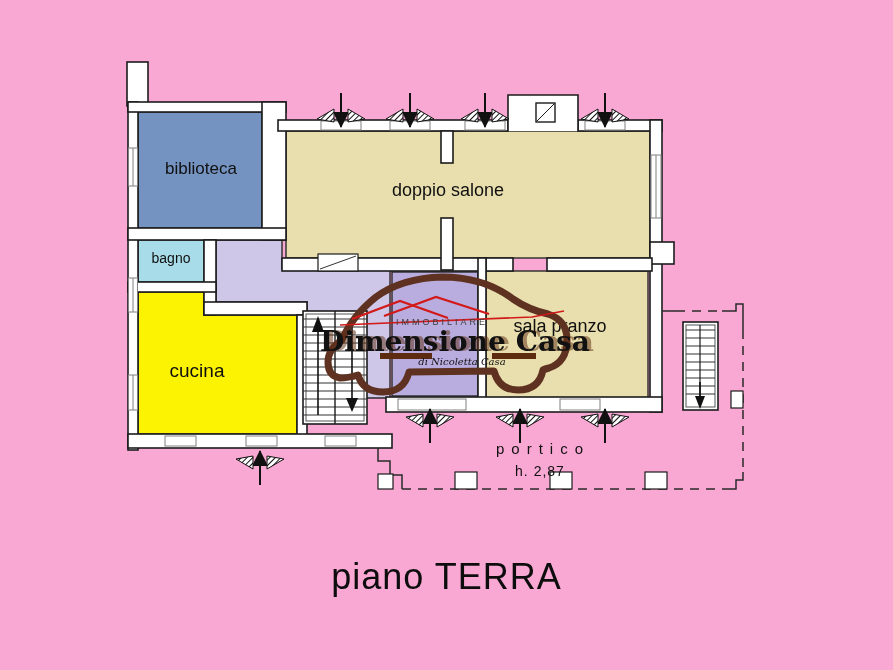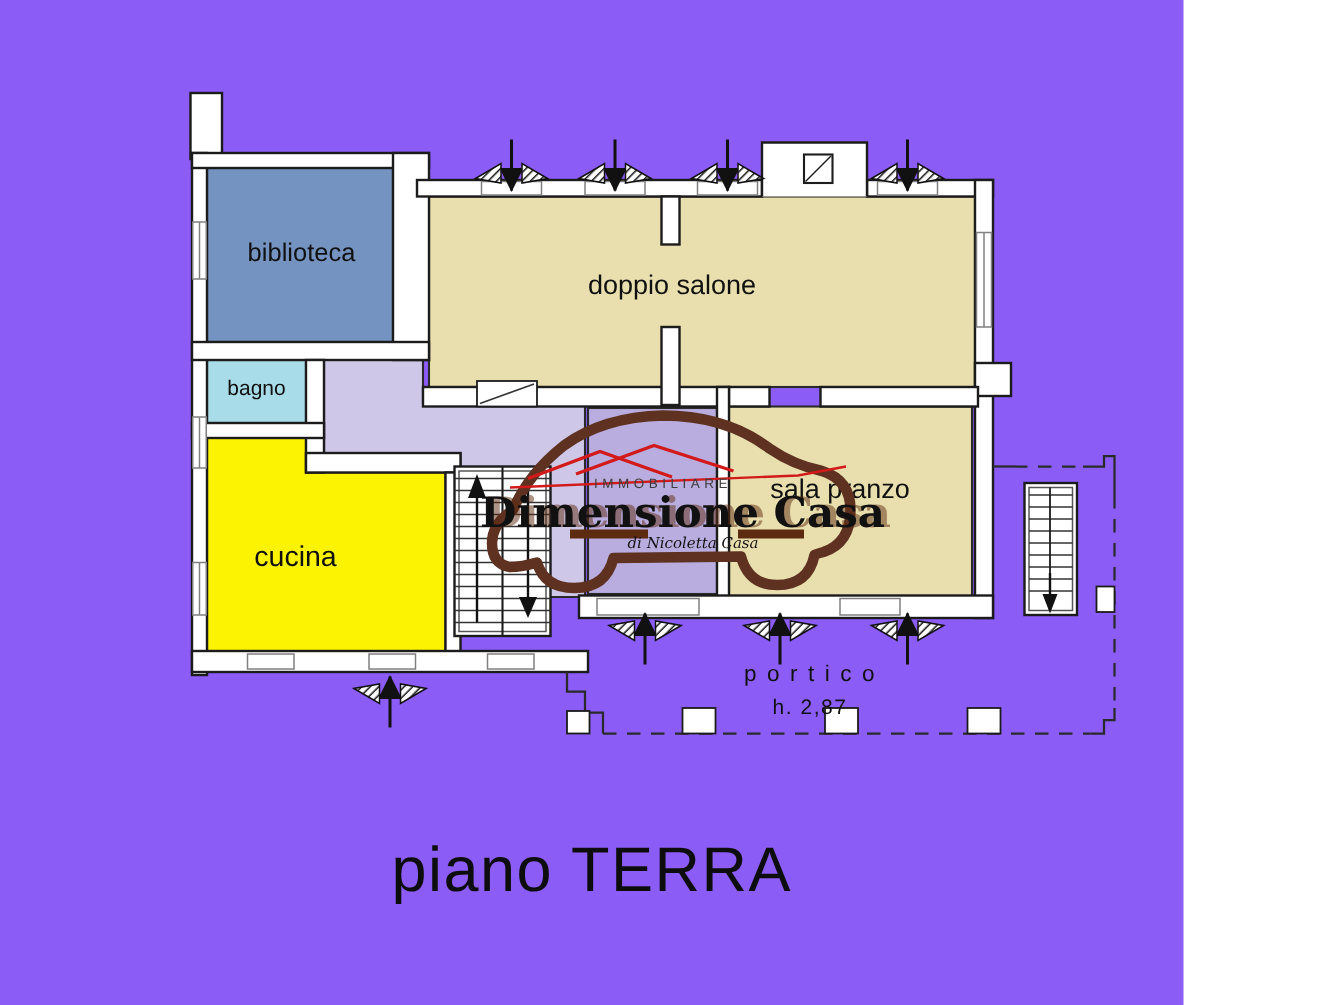--- a/index.html
+++ b/index.html
@@ -1,16 +1,16 @@
 <!DOCTYPE html>
 <html><head>
 <meta charset="utf-8">
 <style>
   html,body{margin:0;padding:0;background:#fff;}
-  .page{position:relative;width:789px;height:670px;background:#8b5cf6;overflow:hidden;
+  .page{position:relative;width:893px;height:670px;background:#f9a8d4;overflow:hidden;
         font-family:"Liberation Sans",sans-serif;}
   svg{position:absolute;left:0;top:0;}
   svg text{font-family:"Liberation Sans",sans-serif;fill:#111;}
   .wall{fill:#ffffff;stroke:#1c1c1c;stroke-width:1.6;}
   .thinwall{fill:#ffffff;stroke:#1c1c1c;stroke-width:1.2;}
   .win{fill:#ffffff;stroke:#808080;stroke-width:1;}
   .winline{stroke:#808080;stroke-width:1;}
   .roomstroke{stroke:#2a2a2a;stroke-width:1.4;}
   .dash{fill:none;stroke:#2a2a2a;stroke-width:1.5;stroke-dasharray:9 7;}
   .solidline{fill:none;stroke:#2a2a2a;stroke-width:1.5;}
@@ -25,21 +25,21 @@
   .lbl-bagno{font-size:14px;}
   .lbl-cucina{font-size:19px;}
   .lbl-pranzo{font-size:18px;}
   .lbl-portico{font-size:15px;letter-spacing:7px;}
   .lbl-hnote{font-size:14px;letter-spacing:1px;}
   .wm-top{font-size:9px;letter-spacing:3px;fill:#3c3c3c;}
   .wm-name{font-size:28px;font-weight:bold;font-family:"DejaVu Serif",serif;
            text-shadow:4px 0 0 rgba(94,43,16,.5);}
   .wm-sub{font-size:10px;font-style:italic;font-family:"DejaVu Serif",serif;}
   .title{position:absolute;left:0;top:556px;width:100%;text-align:center;
-         font-size:42px;color:#0d0d0d;letter-spacing:1px;}
+         font-size:36px;color:#0d0d0d;letter-spacing:1px;}
 </style>
 </head>
 <body>
 
 <div class="page">
 <svg width="893" height="560" viewBox="0 0 893 560">
   <defs>
     <pattern id="hatchp" width="4" height="4" patternUnits="userSpaceOnUse" patternTransform="rotate(45)">
       <rect width="4" height="4" fill="#ffffff"></rect>
       <line x1="0" y1="0" x2="0" y2="4" stroke="#111" stroke-width="2"></line>

